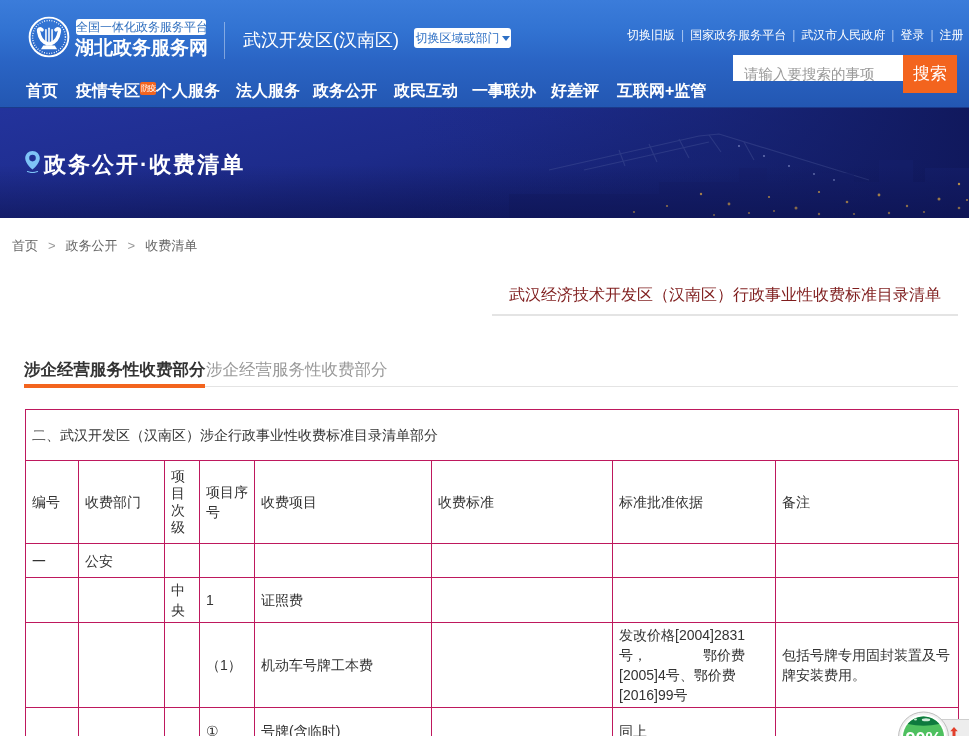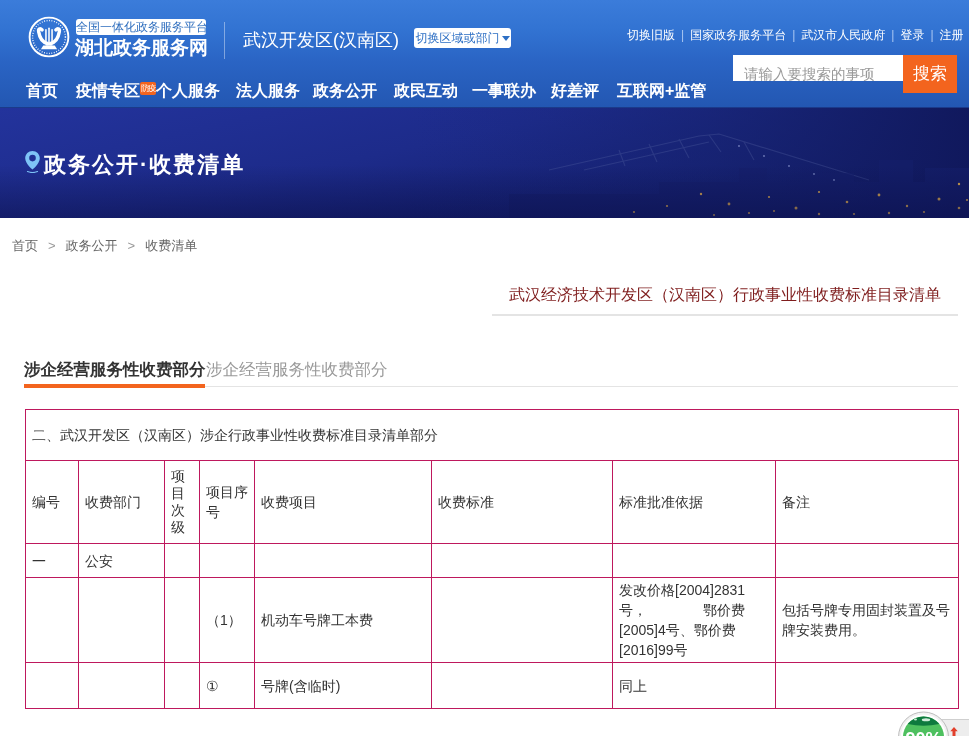--- a/index.html
+++ b/index.html
@@ -254,20 +254,30 @@
   <tr style="height:34px">
         <td>一</td>
         <td>公安</td>
         <td></td>
         <td></td>
         <td></td>
         <td></td>
         <td></td>
         <td></td>
       </tr>
+  <tr style="height:45px">
+        <td></td>
+        <td></td>
+        <td>中央</td>
+        <td>1</td>
+        <td>证照费</td>
+        <td></td>
+        <td></td>
+        <td></td>
+      </tr>
   <tr style="height:85px">
         <td></td>
         <td></td>
         <td></td>
         <td>（1）</td>
         <td>机动车号牌工本费</td>
         <td></td>
     <td>发改价格[2004]2831号，    鄂价费[2005]4号、鄂价费[2016]99号</td>
     <td>包括号牌专用固封装置及号牌安装费用。</td>
       </tr>

